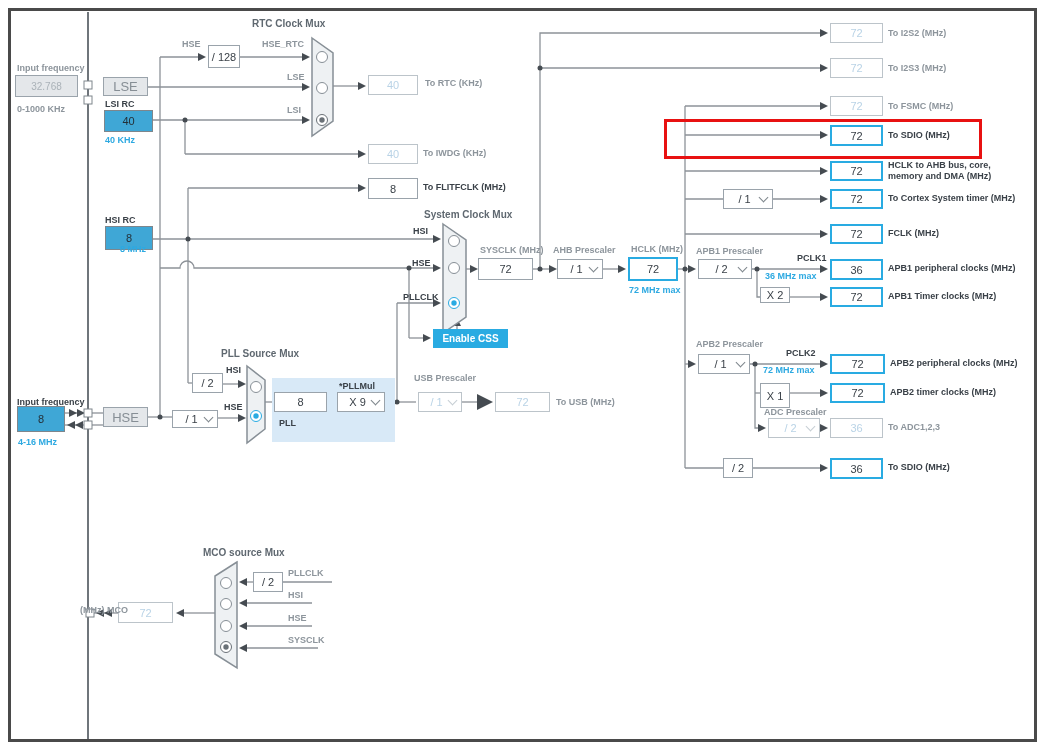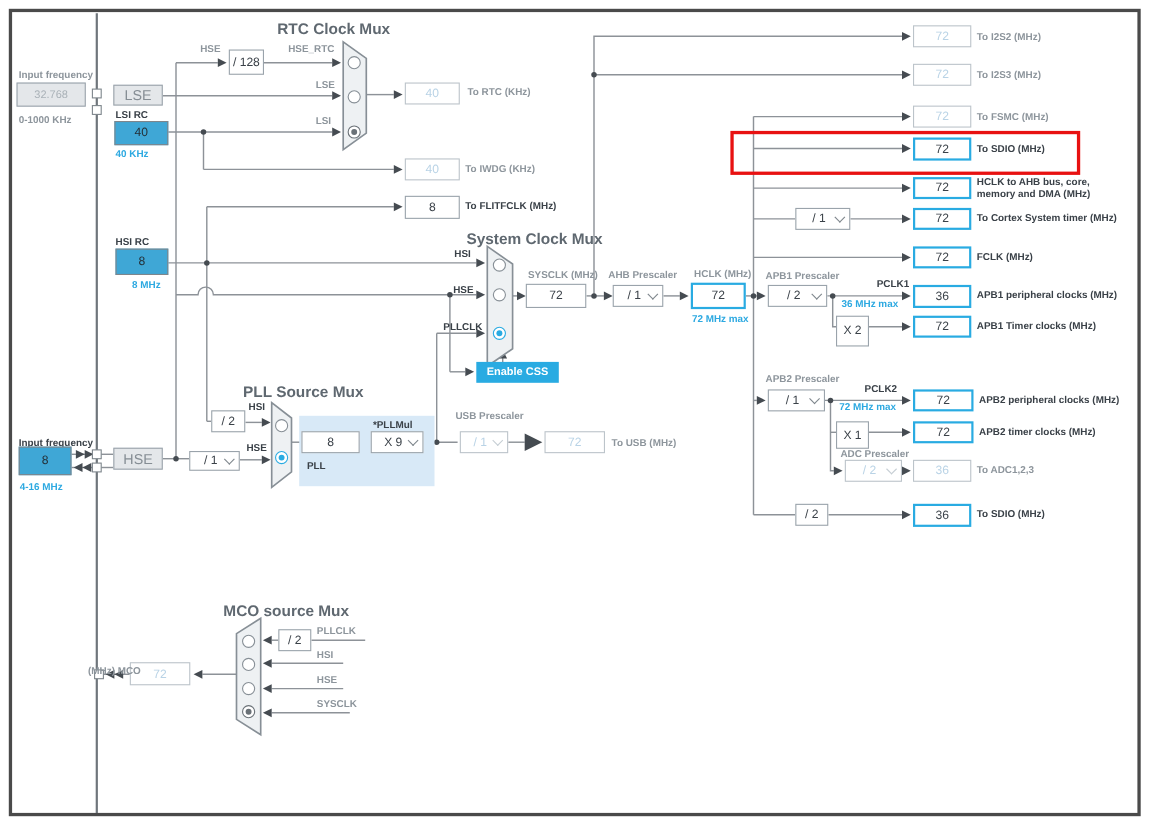--- a/index.html
+++ b/index.html
@@ -3,21 +3,21 @@
 <meta charset="utf-8">
 <style>
   html,body{margin:0;padding:0;background:#fff;}
   #stage{position:relative;width:1047px;height:749px;background:#fff;overflow:hidden;
          font-family:"Liberation Sans",sans-serif;}
   #frame{position:absolute;left:8px;top:8px;width:1023px;height:728px;border:3px solid #4a4a4a;}
   svg{position:absolute;left:0;top:0;}
   .lbl{position:absolute;font:bold 9px "Liberation Sans",sans-serif;color:#8d959c;white-space:nowrap;z-index:3;}
   .lbl.dark{color:#3a4148;}
   .lbl.blue{color:#2da9e1;}
-  .lbl.title{color:#5f6870;font-size:14px;}
+  .lbl.title{color:#5f6870;font-size:10px;}
   .bx{position:absolute;box-sizing:border-box;display:flex;align-items:center;justify-content:center;
       font:11px "Liberation Sans",sans-serif;background:#fff;border:1px solid #9aa3ab;color:#3a4148;z-index:3;}
   .bx.dis{border-color:#bcc4ca;color:#b9d3e6;}
   .bx.blue{border:2px solid #29abe2;}
   .bx.fill{background:#3fa7d6;border:1px solid #7e868c;color:#243038;}
   .bx.src{background:#e4e7ea;border:1px solid #9aa3ab;color:#868e95;font-size:13px;}
   .bx.src32{font-size:10px;color:#aab2b8;}
   .dd{justify-content:flex-start;padding:0 5px;}
   .dd .v{flex:1;text-align:center;}
   .chev{width:6px;height:6px;border-right:1.5px solid #7e868c;border-bottom:1.5px solid #7e868c;
@@ -224,21 +224,21 @@
 
   <span class="lbl" style="left:17px;top:63px;">Input frequency</span>
   <div class="bx src src32" style="left:15px;top:75px;width:63px;height:22px;">32.768</div>
   <span class="lbl" style="left:17px;top:104px;">0-1000 KHz</span>
   <div class="bx src" style="left:103px;top:77px;width:45px;height:19px;">LSE</div>
   <span class="lbl dark" style="left:105px;top:99px;">LSI RC</span>
   <div class="bx fill" style="left:104px;top:110px;width:49px;height:22px;">40</div>
   <span class="lbl blue" style="left:105px;top:135px;">40 KHz</span>
   <span class="lbl dark" style="left:105px;top:215px;">HSI RC</span>
   <div class="bx fill" style="left:105px;top:226px;width:48px;height:24px;">8</div>
-  <span class="lbl blue" style="left:105px;top:254px;padding-left:15px;">8 MHz</span>
+  <span class="lbl blue" style="left:105px;top:244px;padding-left:15px;">8 MHz</span>
   <span class="lbl dark" style="left:17px;top:397px;">Input frequency</span>
   <div class="bx fill" style="left:17px;top:406px;width:48px;height:26px;">8</div>
   <span class="lbl blue" style="left:18px;top:437px;">4-16 MHz</span>
   <div class="bx src" style="left:103px;top:407px;width:45px;height:20px;">HSE</div>
   <div class="bx dd" style="left:172px;top:410px;width:46px;height:18px;">
     <span class="v">/ 1</span>
       <span class="chev"></span>
   </div>
 
   <span class="lbl title" style="left:252px;top:18px;">RTC Clock Mux</span>
@@ -313,21 +313,21 @@
 
   <span class="lbl" style="left:696px;top:246px;">APB1 Prescaler</span>
   <div class="bx dd" style="left:698px;top:259px;width:54px;height:20px;">
     <span class="v">/ 2</span>
       <span class="chev"></span>
   </div>
   <span class="lbl dark" style="left:787px;top:253px;padding-left:10px;">PCLK1</span>
   <span class="lbl blue" style="left:765px;top:271px;">36 MHz max</span>
   <div class="bx blue" style="left:830px;top:259px;width:53px;height:21px;">36</div>
   <span class="lbl dark" style="left:888px;top:263px;">APB1 peripheral clocks (MHz)</span>
-  <div class="bx" style="left:760px;top:287px;width:30px;height:28px;">X 2</div>
+  <div class="bx" style="left:760px;top:287px;width:30px;height:16px;">X 2</div>
   <div class="bx blue" style="left:830px;top:287px;width:53px;height:20px;">72</div>
   <span class="lbl dark" style="left:888px;top:291px;">APB1 Timer clocks (MHz)</span>
 
   <span class="lbl" style="left:696px;top:339px;">APB2 Prescaler</span>
   <div class="bx dd" style="left:698px;top:354px;width:52px;height:20px;">
     <span class="v">/ 1</span>
       <span class="chev"></span>
   </div>
   <span class="lbl dark" style="left:786px;top:348px;">PCLK2</span>
   <span class="lbl blue" style="left:763px;top:365px;">72 MHz max</span>

